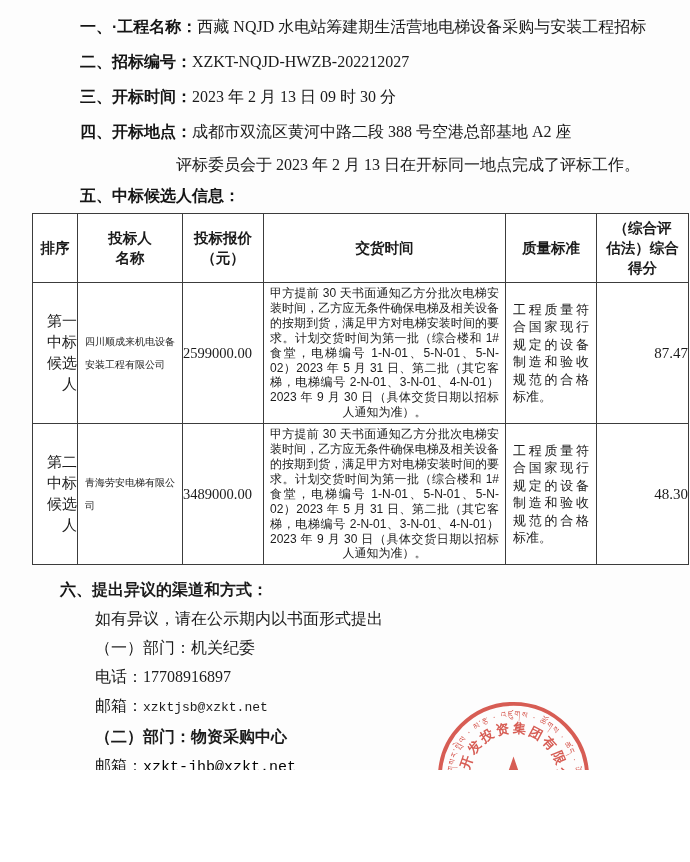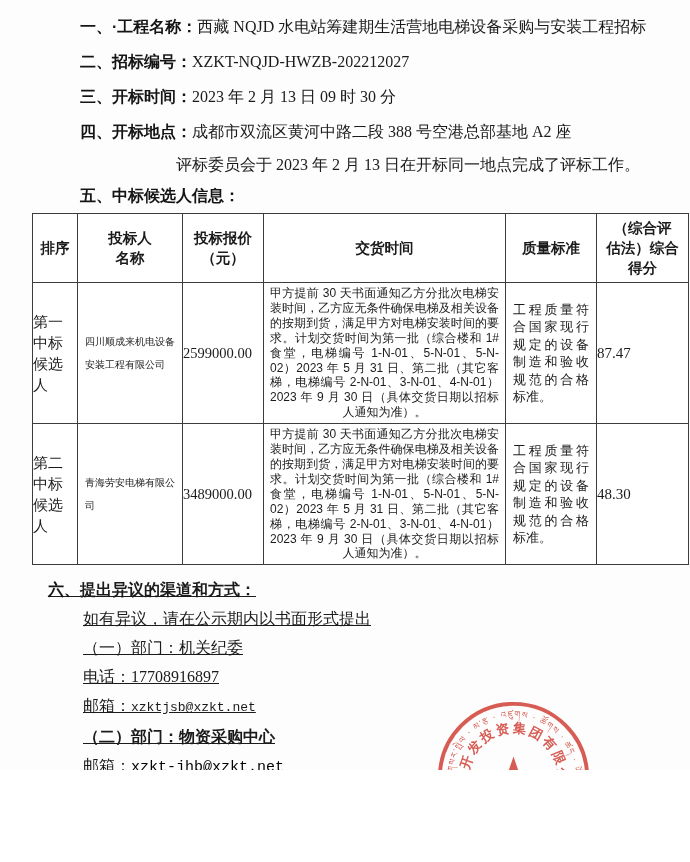--- a/index.html
+++ b/index.html
@@ -29,40 +29,40 @@
     font-family:"Liberation Sans","DejaVu Sans",sans-serif;
     font-weight:700; font-size:14.5px; line-height:20px;
     text-align:center; white-space:pre-line; padding:4px 2px;
   }
   tr.hdr { height:62px; }
   tr.r1 { height:122px; }
   tr.r2 { height:113px; }
   .c-rank { width:45px; } .c-bidder { width:105px; } .c-price { width:81px; }
   .c-del { width:242px; } .c-qual { width:91px; } .c-score { width:92px; }
   td.rank {
-    font-family:Liberation Sans, sans-serif;
-    font-size:15px; line-height:21px; text-align:left; white-space:pre-line;
+    font-family:Liberation Serif, serif;
+    font-size:15px; line-height:21px; text-align:right; white-space:pre-line;
   }
   td.bidder {
     font-family:"Liberation Sans","DejaVu Sans",sans-serif;
     font-size:10px; line-height:23px; text-align:left; padding:2px 7px;
   }
   td.price { font-size:14.5px; text-align:left; }
   td.delivery {
     font-size:12px; line-height:14.9px; padding:3px 6px;
     text-align:justify; text-align-last:center;
     font-family:"Liberation Sans","DejaVu Sans",sans-serif;
   }
   td.quality {
     font-size:13px; line-height:17.5px; padding:3px 7px;
     text-align:justify; font-family:"Liberation Sans","DejaVu Sans",sans-serif;
   }
-  td.score { font-size:15px; text-align:left; }
+  td.score { font-size:15px; text-align:right; }
   
-  .sec6 { margin:15px 0 0 48px;text-decoration:underline; }
+  .sec6 { margin:15px 0 0 60px; }
   .sec6-title { font-size:16px; line-height:20px;
     font-family:"Liberation Sans","DejaVu Sans",sans-serif; font-weight:700; }
   .sub { margin:9px 0 0 35px; font-size:16px; line-height:20px;
     font-family:"Liberation Sans","DejaVu Sans",sans-serif; }
   .sub .mono { font-family:"Liberation Mono","DejaVu Sans Mono",monospace; font-size:13px; }
   .sub .ser { font-family:"Liberation Serif","DejaVu Serif",serif; }
   .sub.strong { font-weight:700; }
   .email-link { color:#000000; text-decoration:underline; cursor:pointer;
     font-family:"Liberation Mono","DejaVu Sans Mono",monospace; font-size:15px; }
   .sec7 { margin:9px 0 0 80px; font-size:16px; line-height:22px; }

